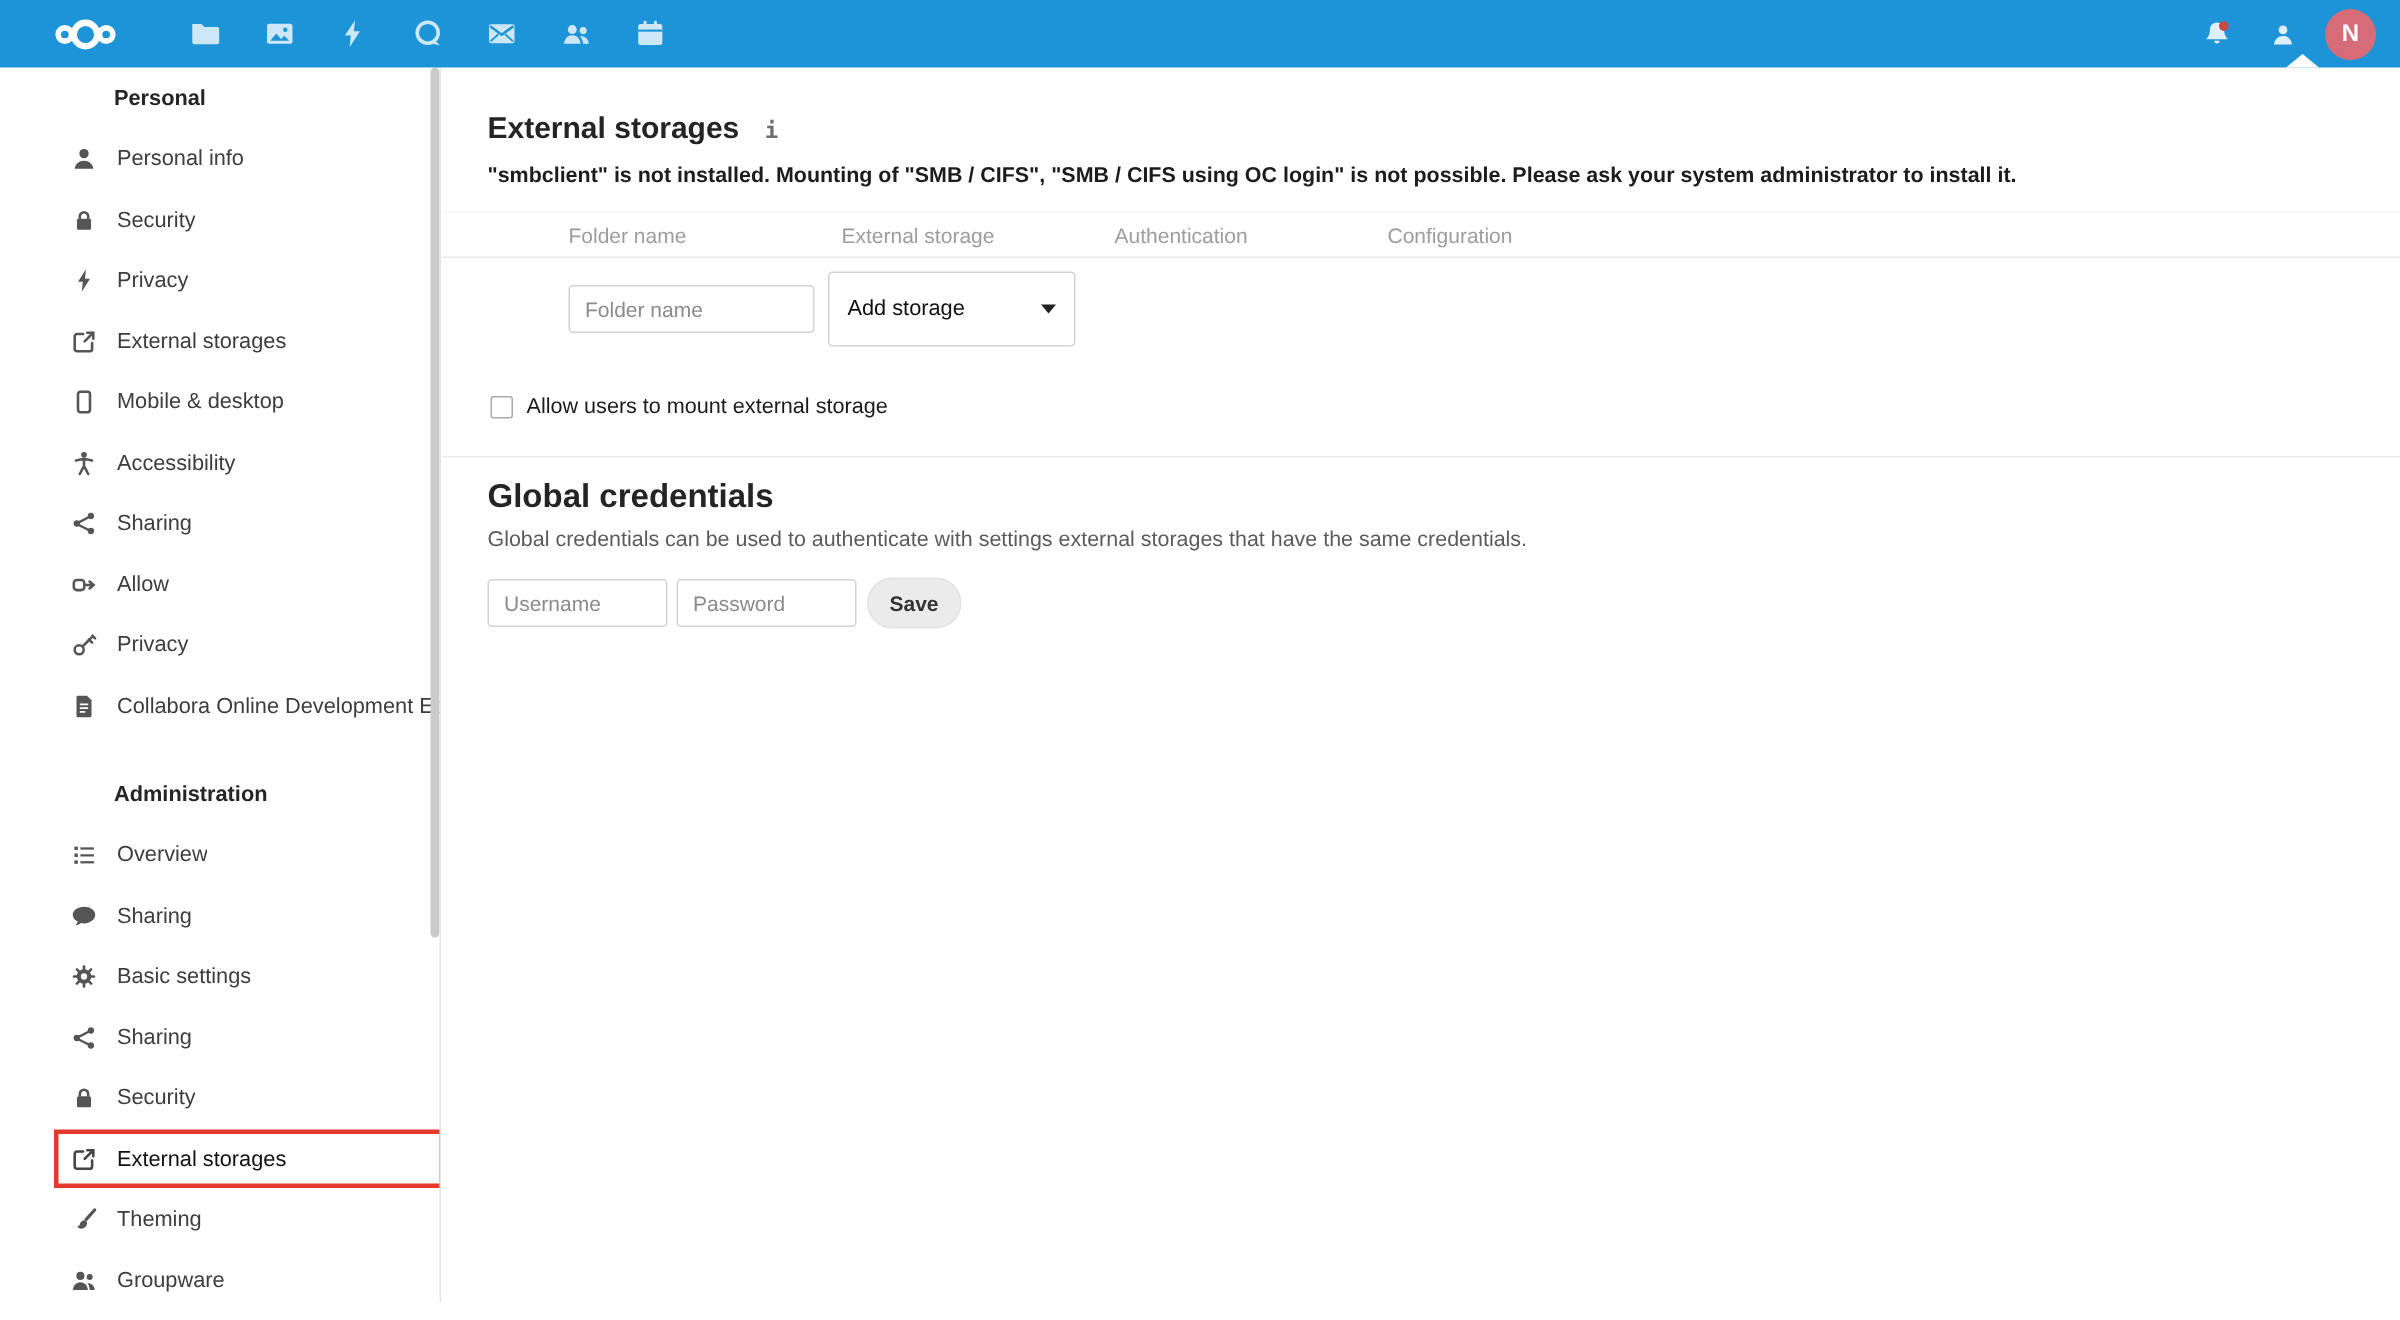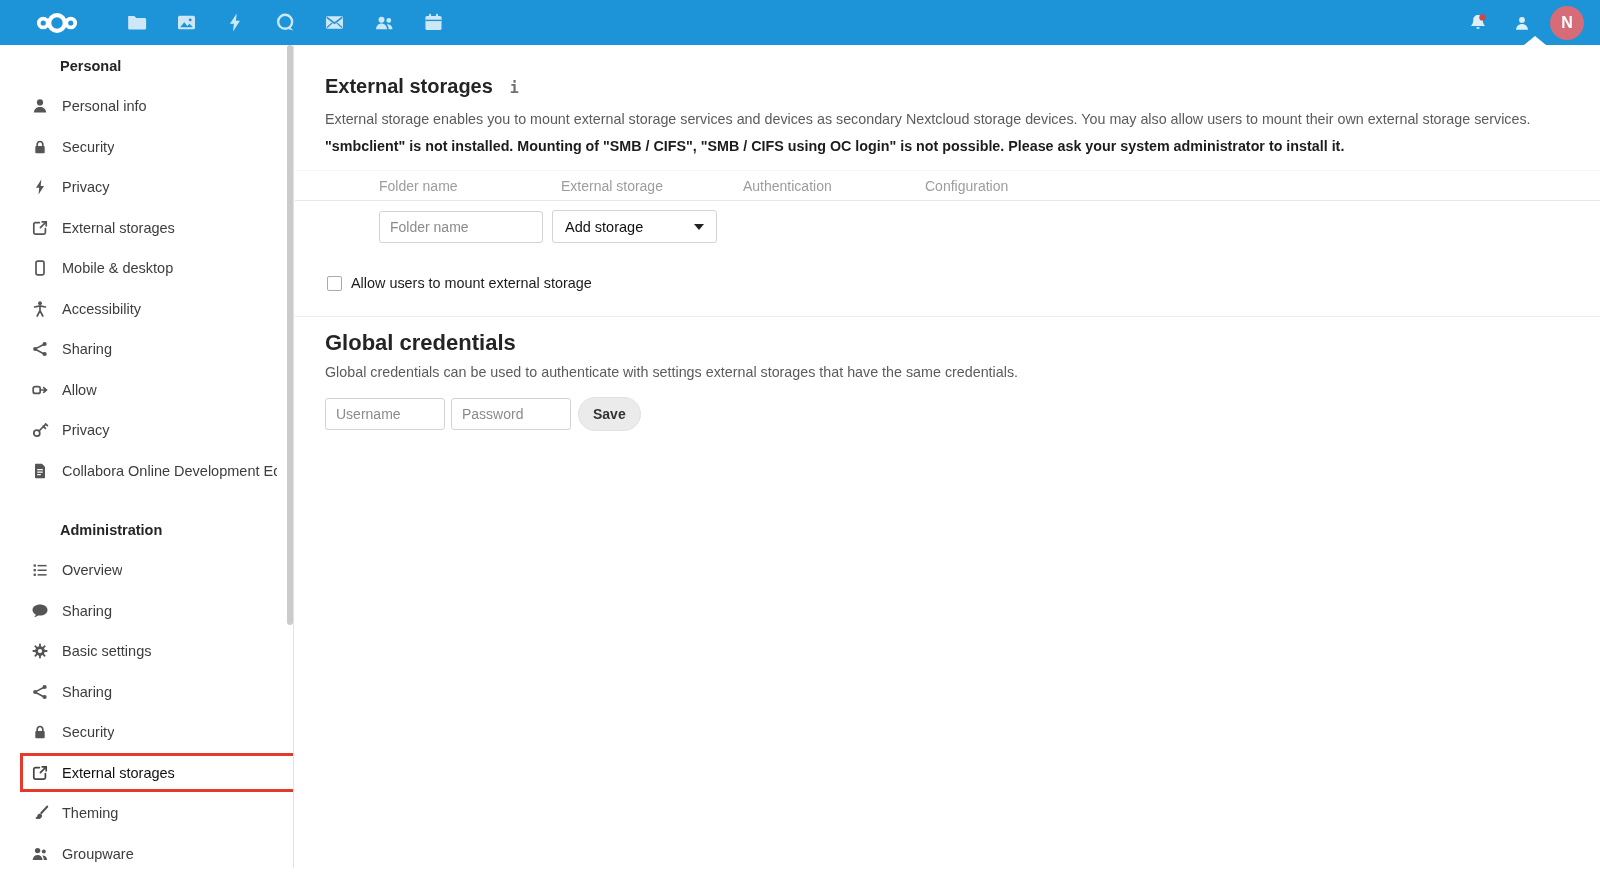--- a/index.html
+++ b/index.html
@@ -40,21 +40,21 @@
   }
   .menu-caret{
     position:absolute;bottom:0;left:1524px;width:0;height:0;
     border-left:11px solid transparent;border-right:11px solid transparent;
     border-bottom:9px solid #ffffff;z-index:11;
   }
 
   
   .sidebar{
     position:absolute;top:45px;left:0;bottom:12px;width:294px;background:#fff;
-    border-right:1px solid #e3e3e3;overflow:hidden;
+    border-right:1px solid #e3e3e3;overflow:hidden;padding-left:16px;
   }
   .scroll-thumb{
     position:absolute;top:0;right:0;width:6px;height:580px;background:#cbcbcb;border-radius:3px;
   }
   .section-title{
     height:41px;display:flex;align-items:center;padding-left:60px;
     font-weight:bold;font-size:14.5px;color:#252525;
   }
   .section-admin{margin-top:18px;}
   .nav-item{
@@ -93,21 +93,21 @@
   .thead{height:31px;border-top:1px solid #f5f5f5;border-bottom:1px solid #e8e8e8;
     color:#9d9d9d;font-size:14px;}
   .trow{padding:9px 0 11px;}
   .txt-input{
     height:32px;border:1px solid #d3d3d3;border-radius:3px;padding:0 10px;
     font-size:14px;color:#333;font-family:inherit;background:#fff;
   }
   .txt-input::placeholder{color:#8b8b8b;}
   .folder-input{width:164px;}
   .select{
-    width:165px;height:33px;border:1px solid #d3d3d3;border-radius:3px;background:#fff;
+    width:165px;height:50px;border:1px solid #d3d3d3;border-radius:3px;background:#fff;
     display:flex;align-items:center;justify-content:space-between;padding:0 12px;
     font-size:14.5px;color:#111;margin-left:-9px;cursor:pointer;
   }
   .caret-down{
     width:0;height:0;border-left:5px solid transparent;border-right:5px solid transparent;
     border-top:6px solid #222;
   }
   .allow-row{margin-top:21px;display:flex;align-items:center;font-size:14.4px;color:#1b1b1b;}
   .allow-row input{
     appearance:none;-webkit-appearance:none;width:15px;height:15px;margin:0 9px 0 2px;
@@ -406,21 +406,20 @@
   <div class="scroll-thumb"></div>
 </aside>
 
 <main class="main">
 
   <h2 class="page-title">
     <span>External storages</span>
     <span class="info-i">i</span>
   </h2>
 
-  <p class="desc">External storage enables you to mount external storage services and devices as secondary Nextcloud storage devices. You may also allow users to mount their own external storage services.</p>
   <p class="warn">"smbclient" is not installed. Mounting of "SMB / CIFS", "SMB / CIFS using OC login" is not possible. Please ask your system administrator to install it.</p>
 
   <div class="storage-table">
     <div class="thead">
       <span></span>
       <span>Folder name</span>
       <span>External storage</span>
       <span>Authentication</span>
       <span>Configuration</span>
     </div>

